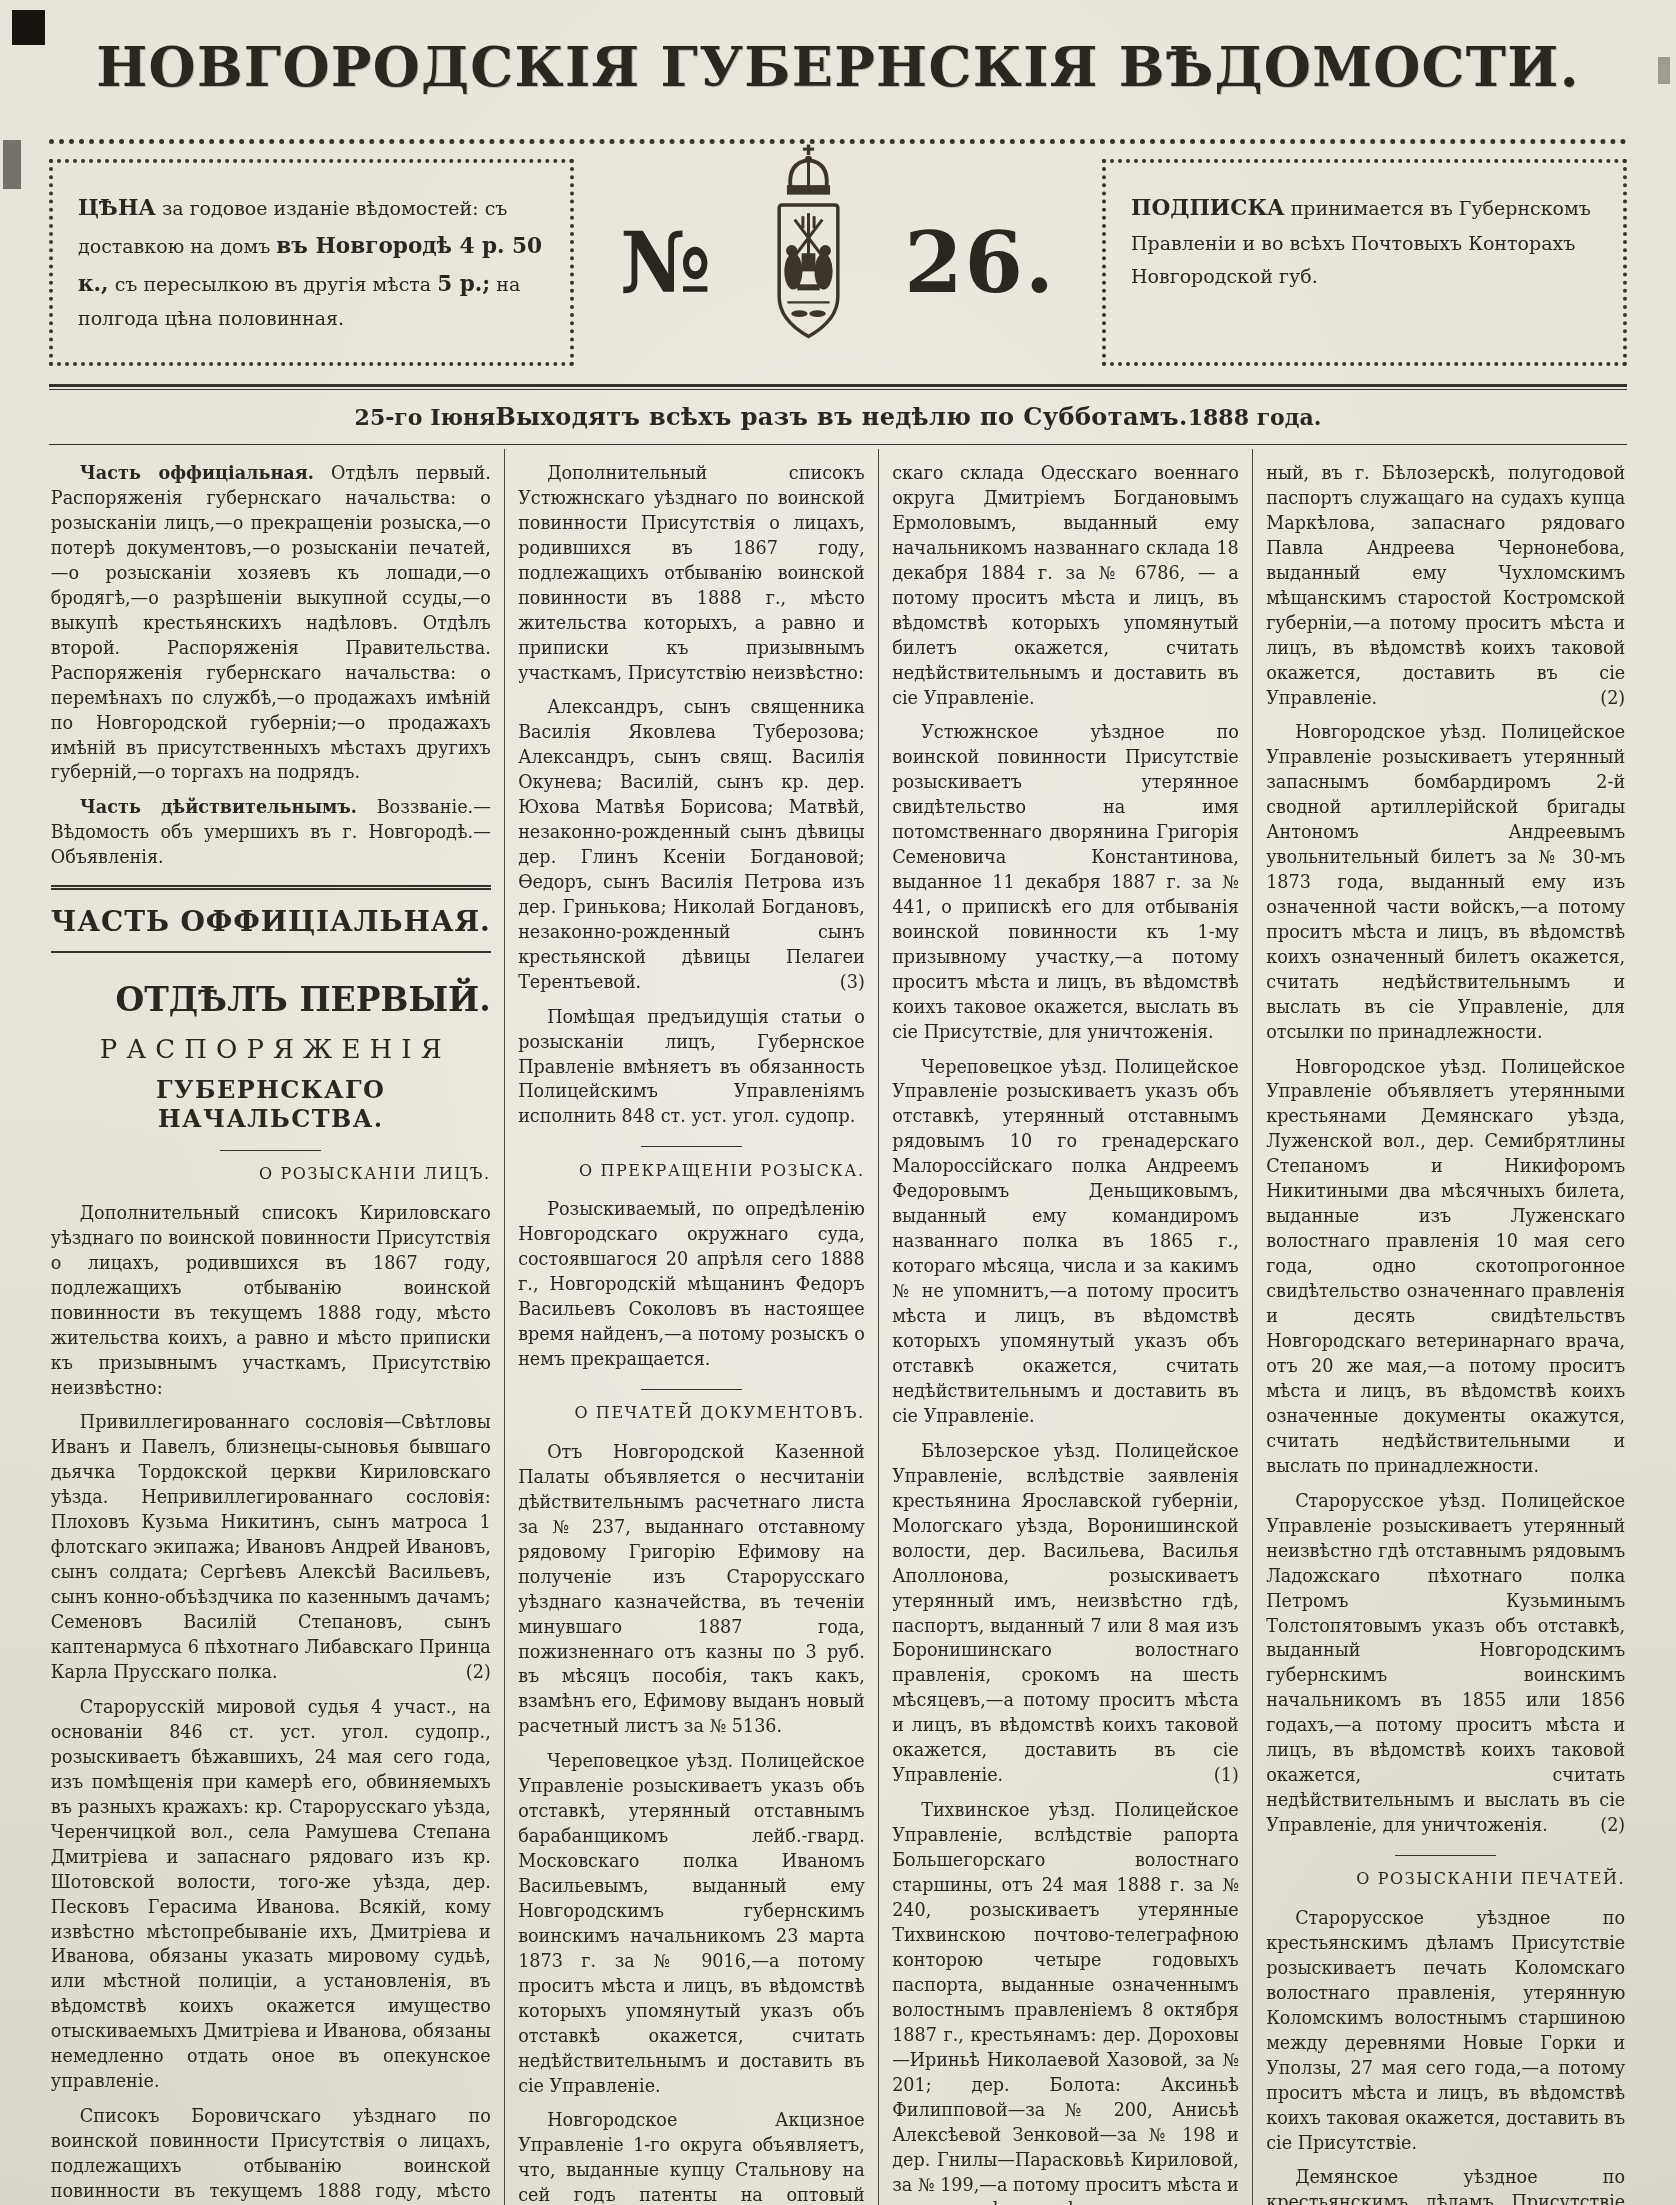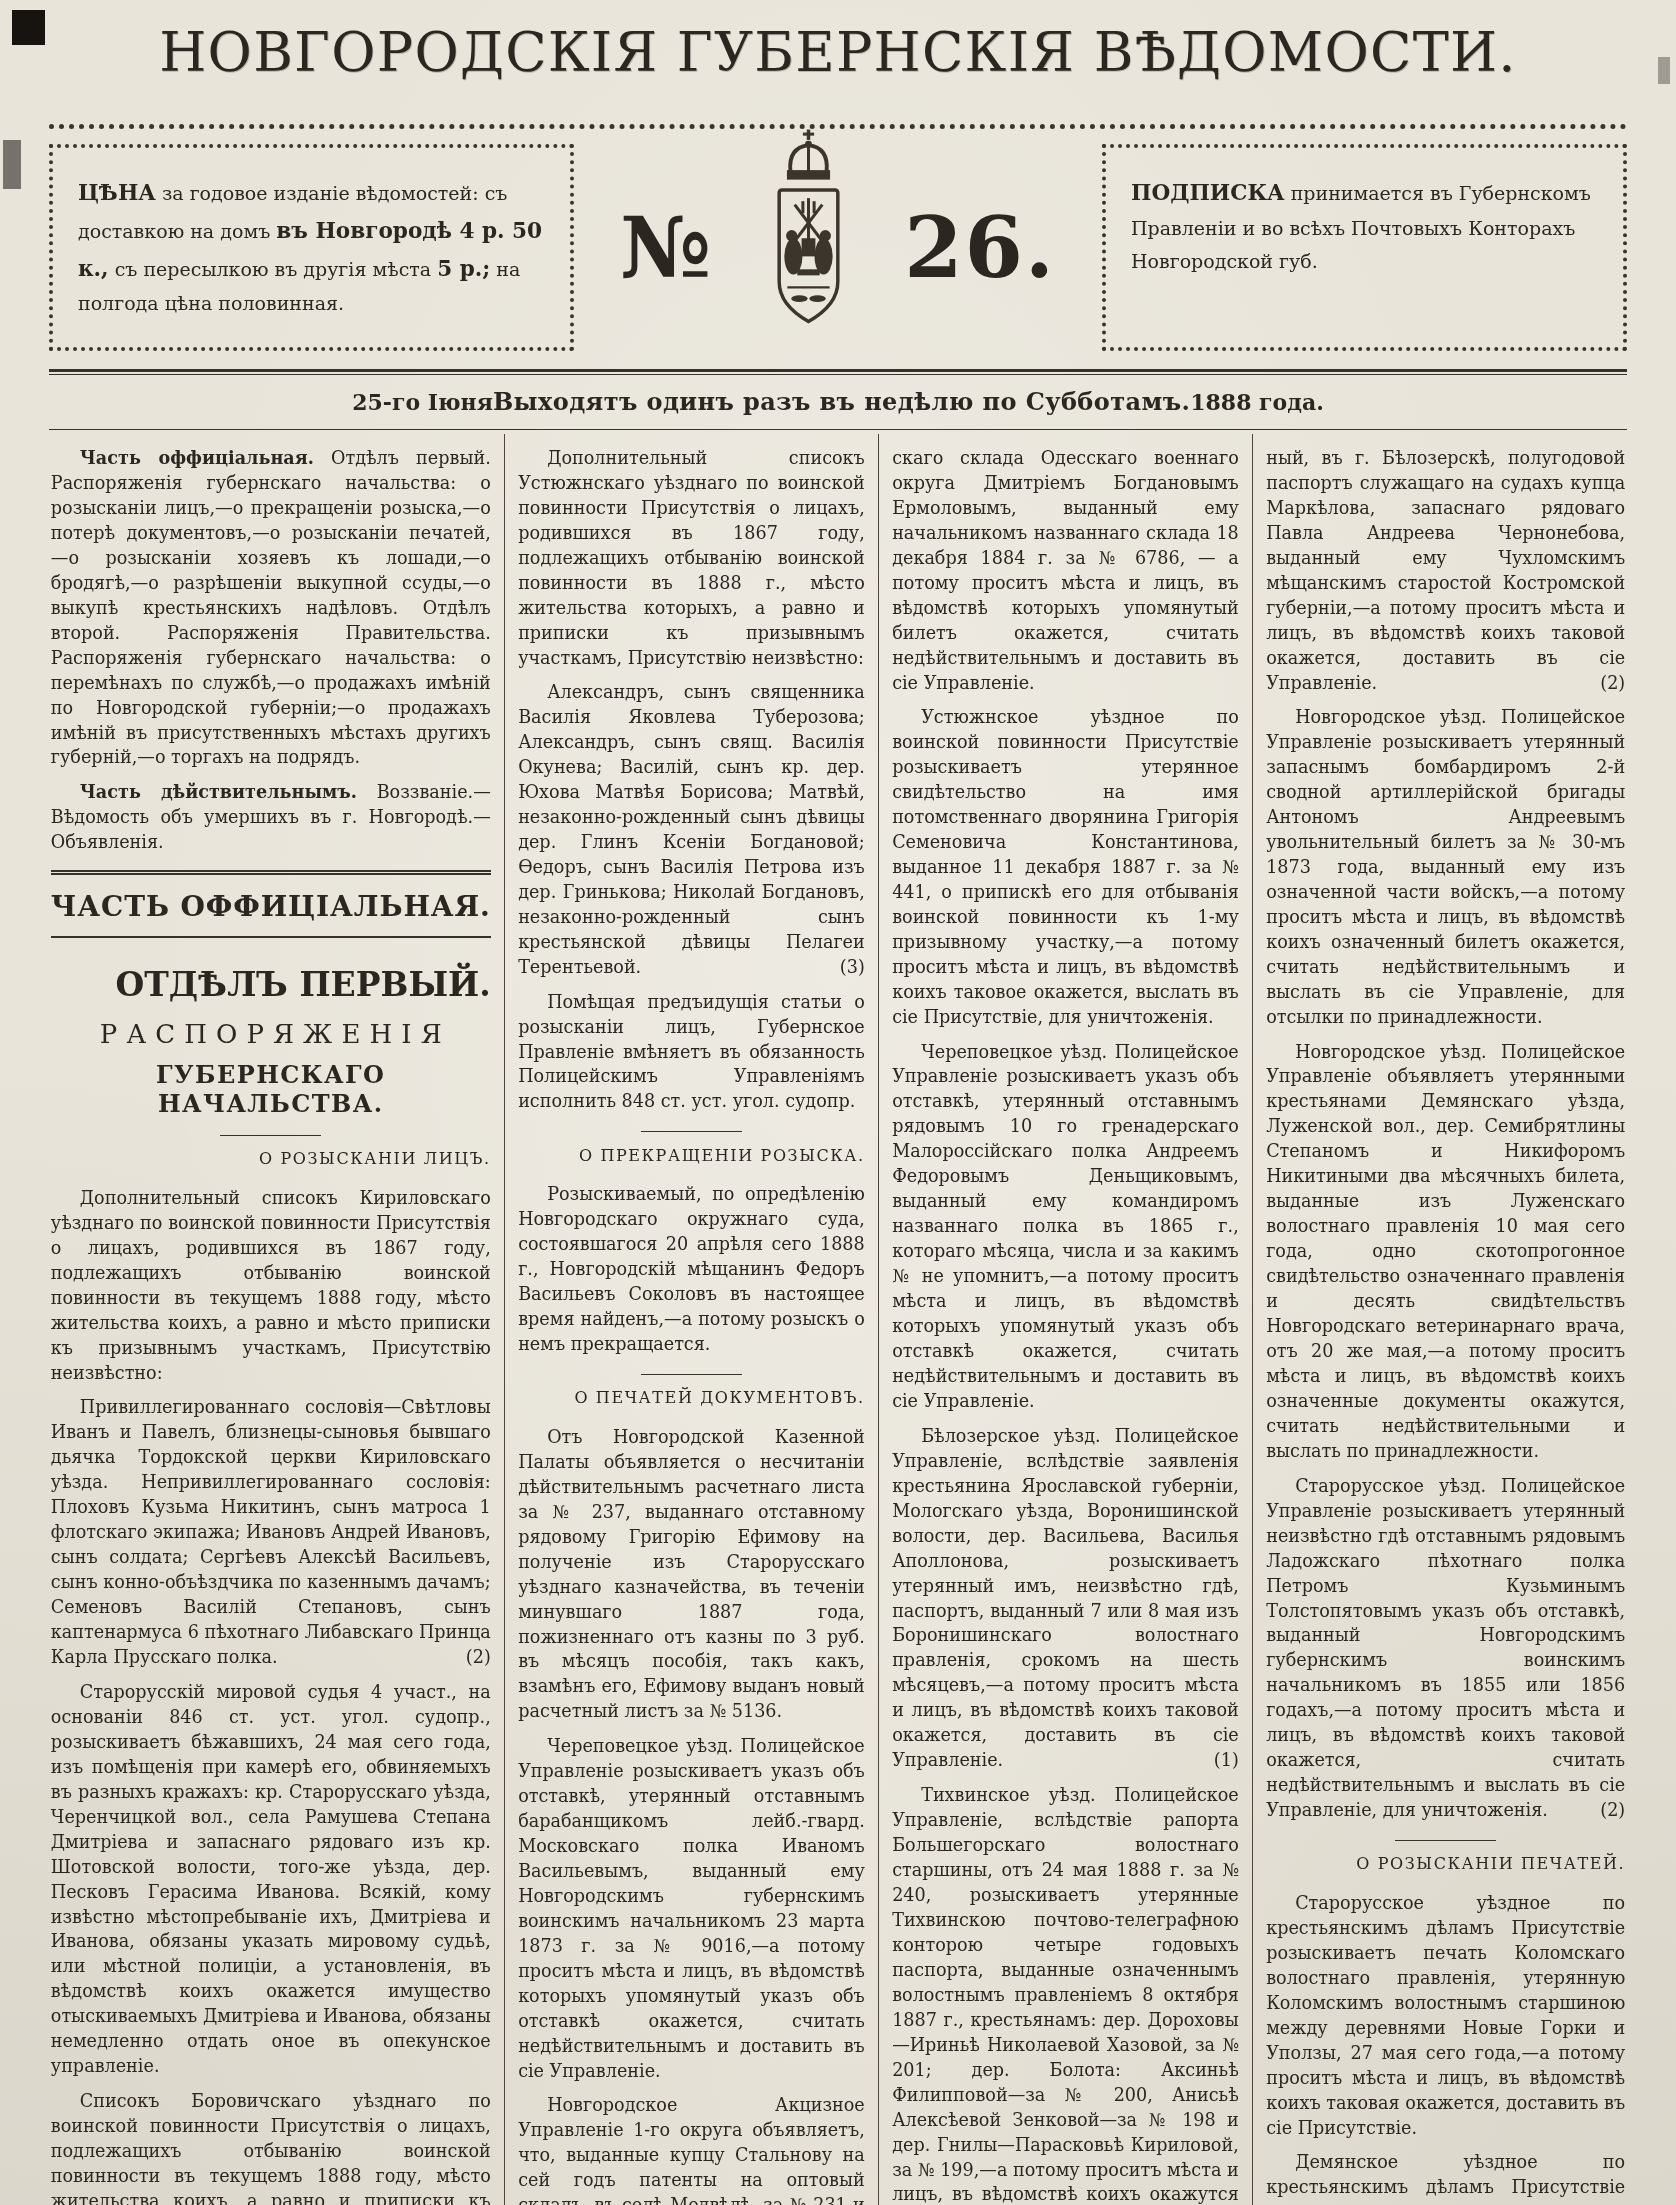--- a/index.html
+++ b/index.html
@@ -20,22 +20,22 @@
       radial-gradient(ellipse at 0% 100%, rgba(90,80,60,.10), rgba(0,0,0,0) 40%),
       var(--paper);
     overflow:hidden;
   }
   .ink-mark{position:absolute;background:#17130e;}
   .mark-a{left:11.5px;top:9.7px;width:33px;height:35px;}
   .mark-b{left:2.6px;top:140px;width:18.5px;height:49px;opacity:.55;}
   .mark-c{right:6.2px;top:57px;width:11.5px;height:26.5px;opacity:.35;}
 
   .masthead{
-    text-align:center;font-weight:normal;font-size:54px;letter-spacing:1.3px;
-    white-space:nowrap;color:var(--ink);margin-top:3px;
+    text-align:center;font-weight:bold;font-size:54px;letter-spacing:1.3px;
+    white-space:nowrap;color:var(--ink);margin-top:17px;
     text-shadow:0.9px 0.9px 0 rgba(43,38,32,.25);
   }
 
   .header-row{
     display:flex;align-items:stretch;justify-content:space-between;
     margin-top:40px;border-top:5.3px dotted var(--ink-soft);padding-top:15px;
     min-height:207px;
   }
   .ornate-box{
     box-sizing:border-box;border:4.9px dotted var(--ink-soft);
@@ -134,21 +134,21 @@
     </div>
 
     <div class="ornate-box" id="box-right"><b>ПОДПИСКА</b><span> принимается въ Губернскомъ Правленіи и во всѣхъ Почтовыхъ Конторахъ Новгородской губ.</span></div>
   </div>
 
   <div class="rule-thick"></div>
   <div class="rule-thin-under"></div>
 
   <div class="dateline">
     <span>25-го Іюня</span>
-    <span class="center">Выходятъ одинъ разъ въ недѣлю по Субботамъ.</span>
+    <span class="center">Выходятъ всѣхъ разъ въ недѣлю по Субботамъ.</span>
     <span>1888 года.</span>
   </div>
   <div class="rule-bottom"></div>
 
   <div class="columns">
     <div class="col">
         <p class="para"><b>Часть оффиціальная.</b> Отдѣлъ первый. Распоряженія губернскаго начальства: о розысканіи лицъ,—о прекращеніи розыска,—о потерѣ документовъ,—о розысканіи печатей,—о розысканіи хозяевъ къ лошади,—о бродягѣ,—о разрѣшеніи выкупной ссуды,—о выкупѣ крестьянскихъ надѣловъ. Отдѣлъ второй. Распоряженія Правительства. Распоряженія губернскаго начальства: о перемѣнахъ по службѣ,—о продажахъ имѣній по Новгородской губерніи;—о продажахъ имѣній въ присутственныхъ мѣстахъ другихъ губерній,—о торгахъ на подрядъ.</p>
         <p class="para"><b>Часть дѣйствительнымъ.</b> Воззваніе.—Вѣдомость объ умершихъ въ г. Новгородѣ.—Объявленія.</p>
         <div class="banner">ЧАСТЬ ОФФИЦІАЛЬНАЯ.</div>
         <div class="h-big">ОТДѢЛЪ ПЕРВЫЙ.</div>

